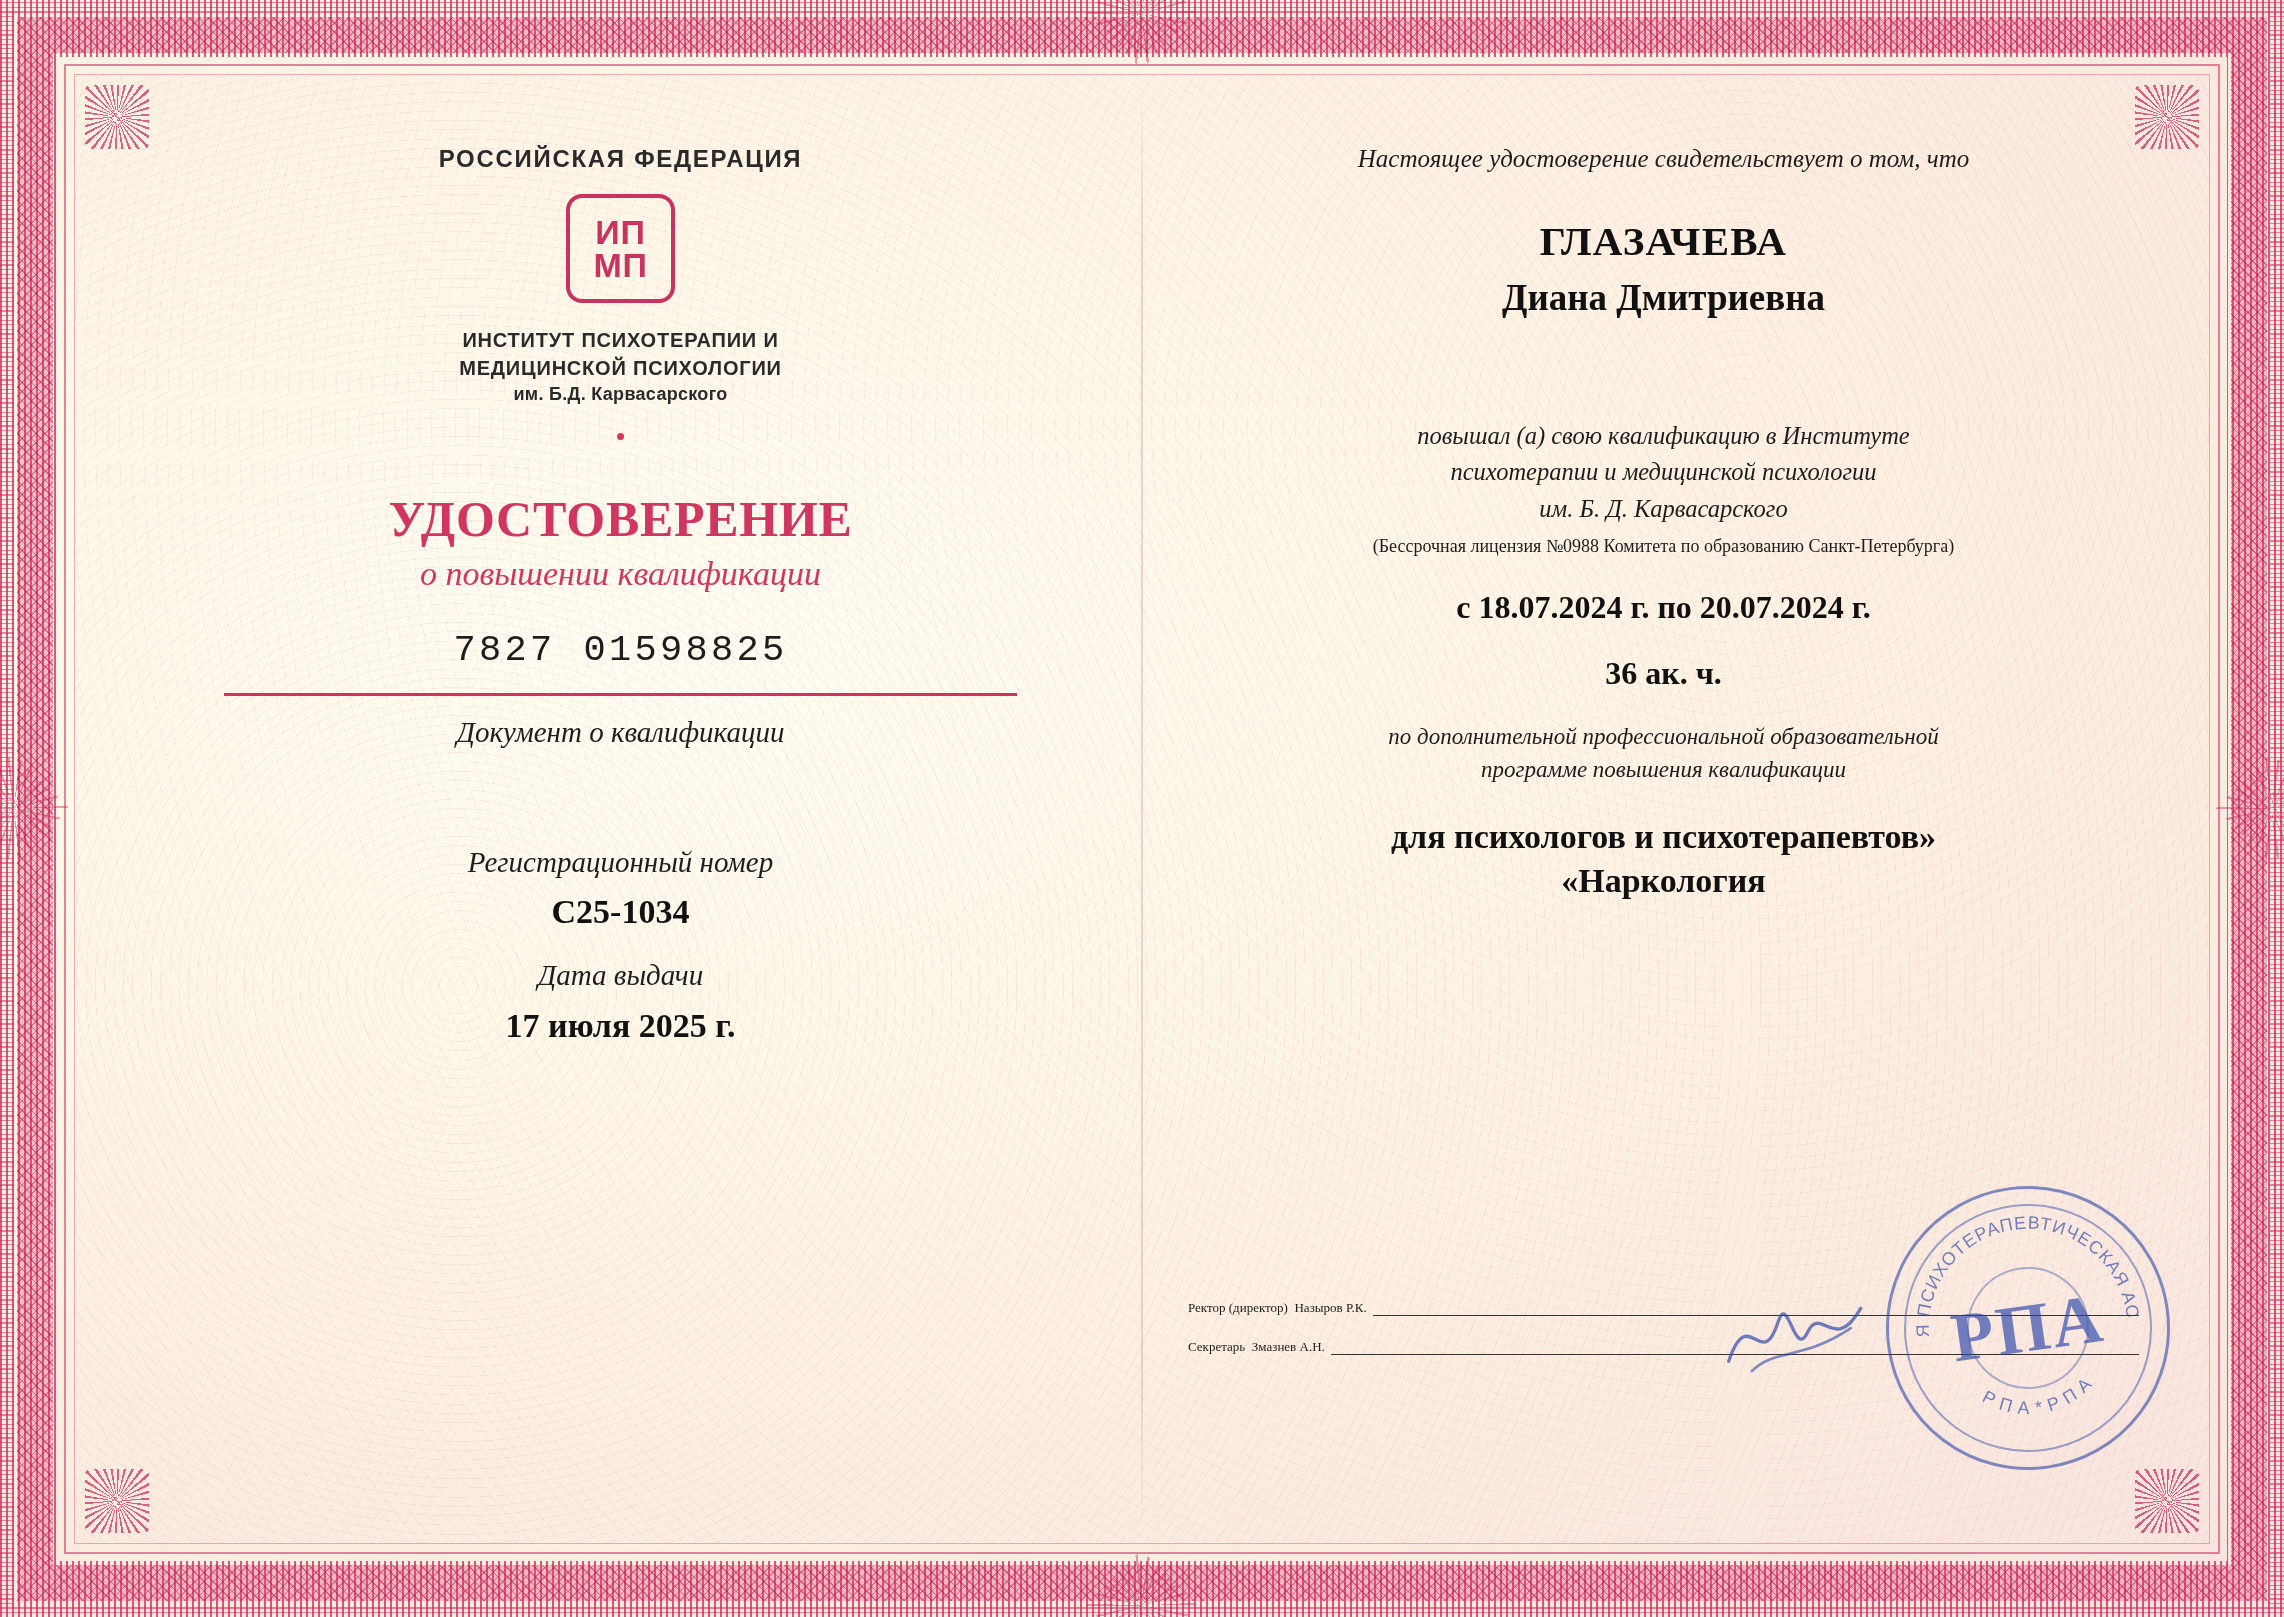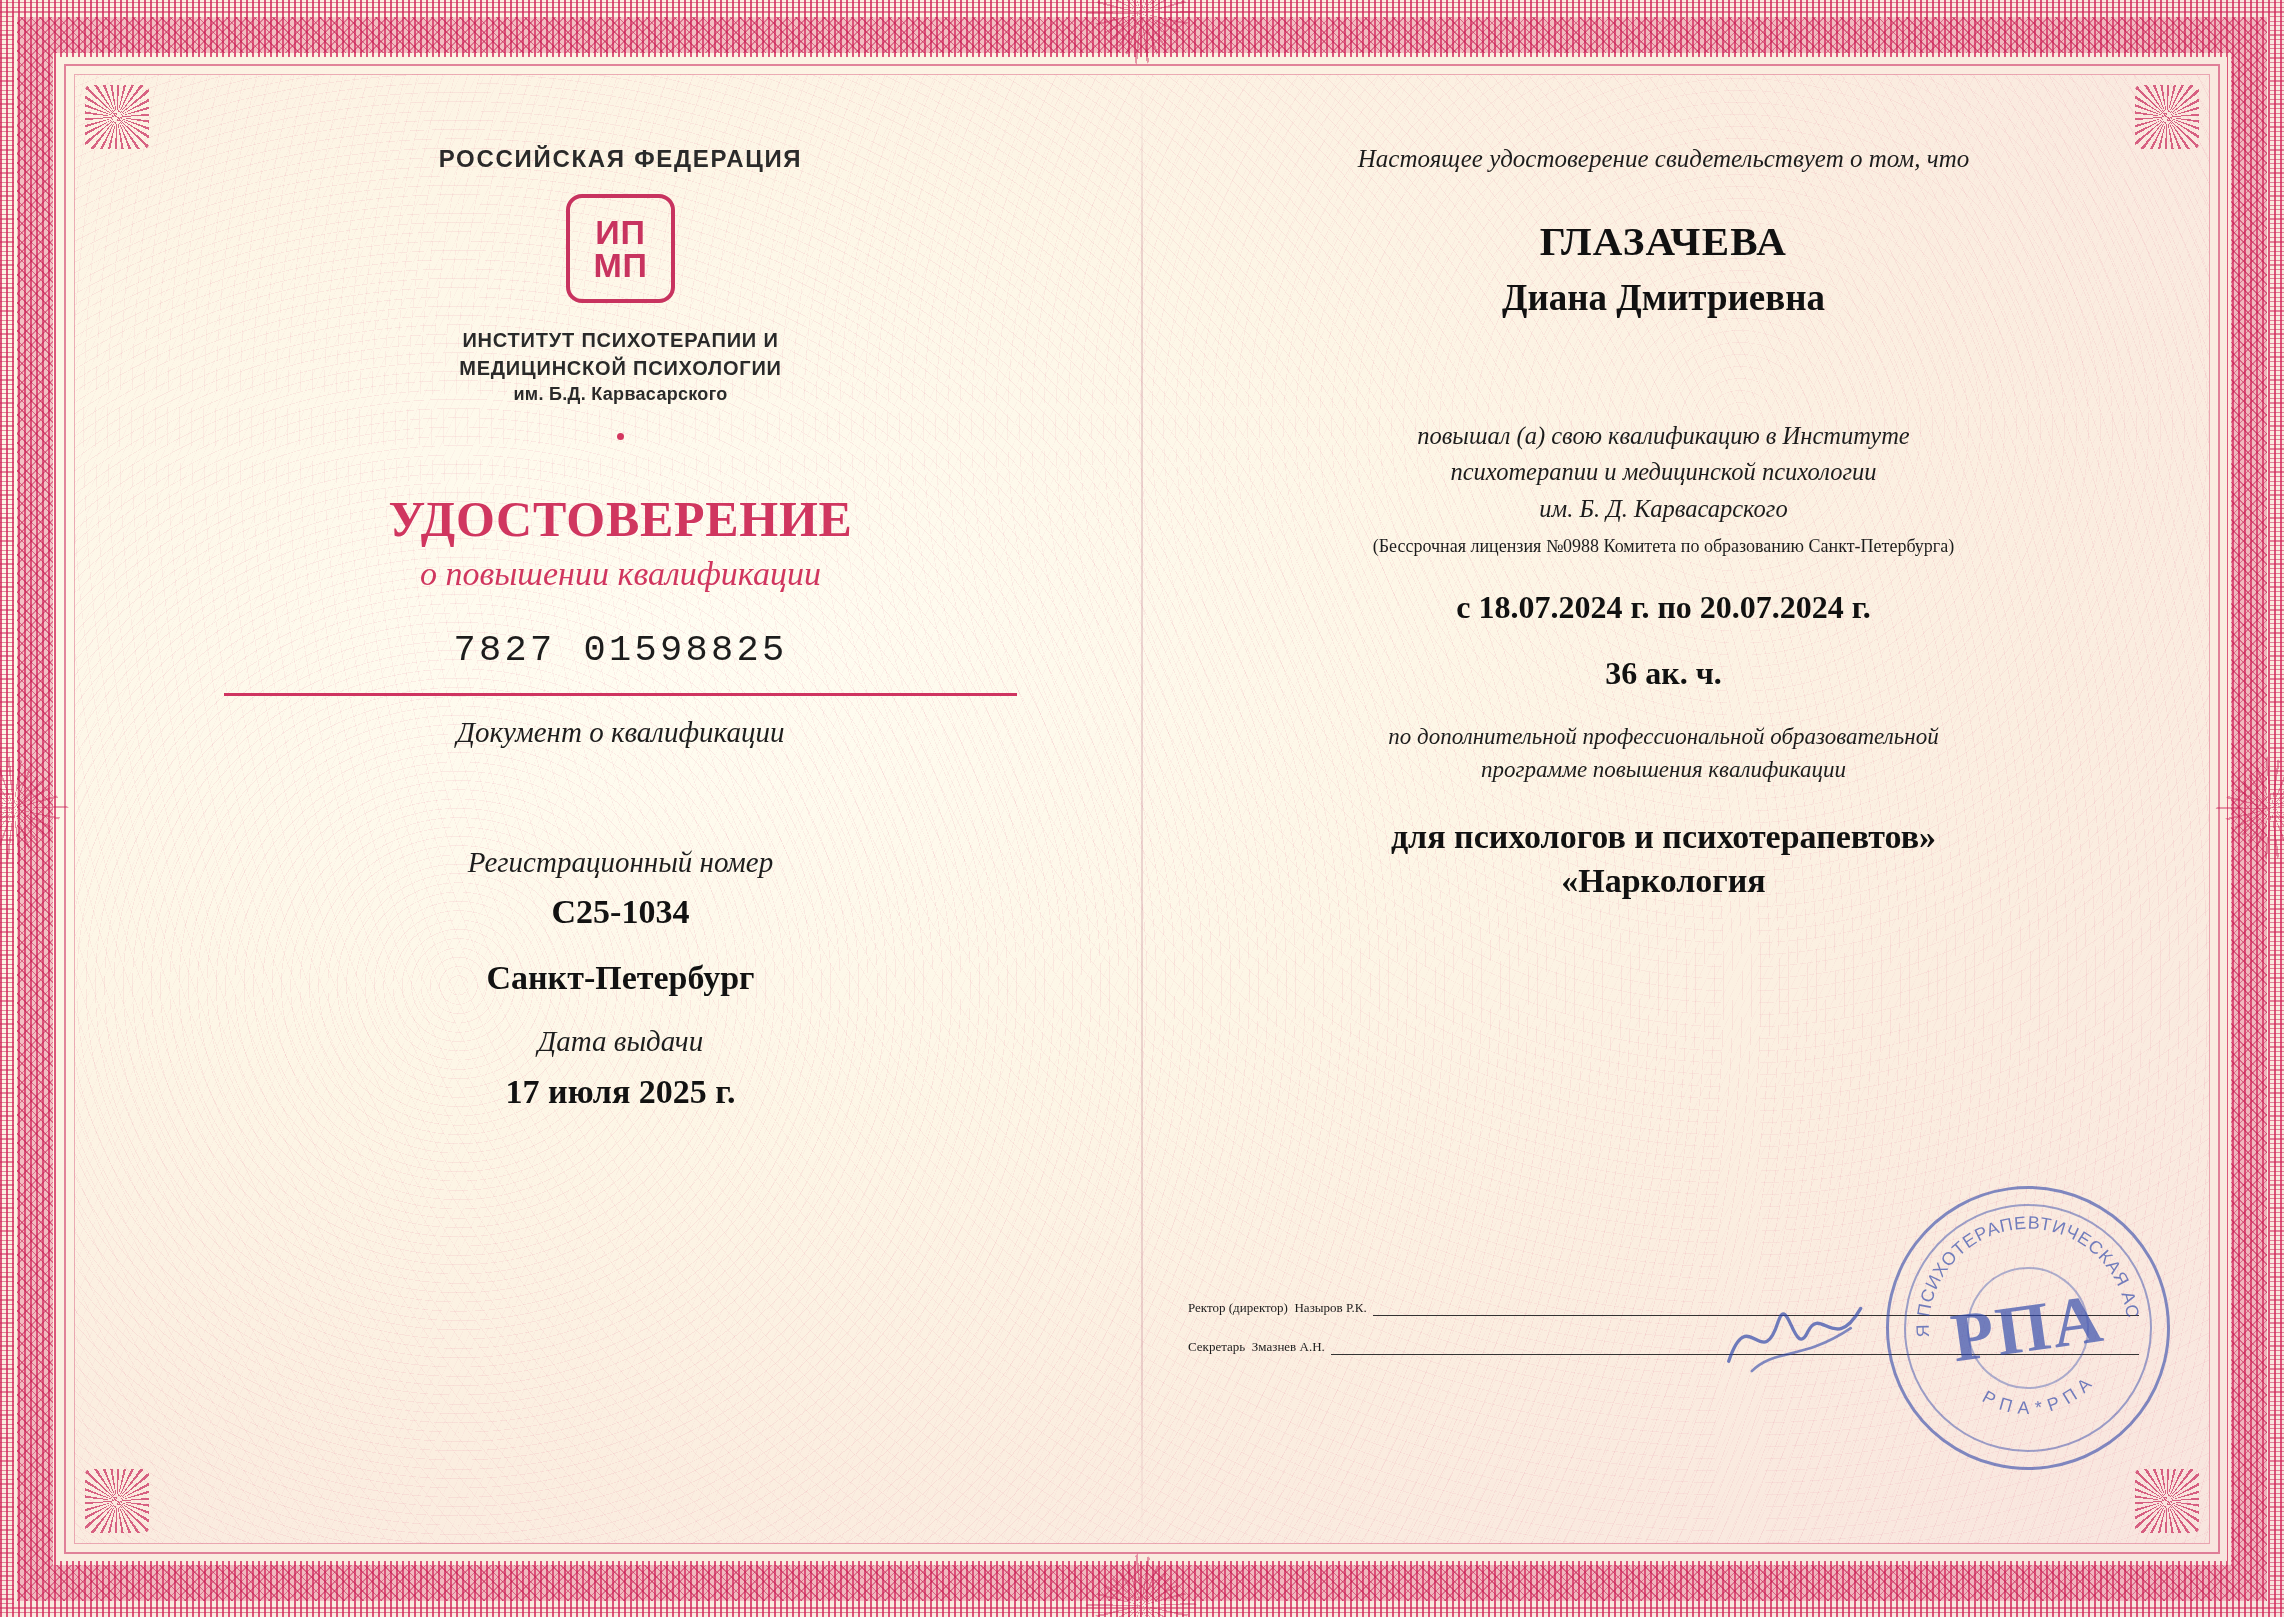--- a/index.html
+++ b/index.html
@@ -504,21 +504,20 @@
       <div class="rule"></div>
 
       <div class="doc-caption">Документ о квалификации</div>
 
       <div class="reg-block">
         <div class="label-italic">Регистрационный номер</div>
         <div class="value-bold">С25-1034</div>
       </div>
 
       <div class="city-block">
-        <div class="value-bold">Санкт-Петербург</div>
       </div>
 
       <div class="date-block">
         <div class="label-italic">Дата выдачи</div>
         <div class="value-bold">17 июля 2025 г.</div>
       </div>
 
     </div>
 
     <div class="col-right">

